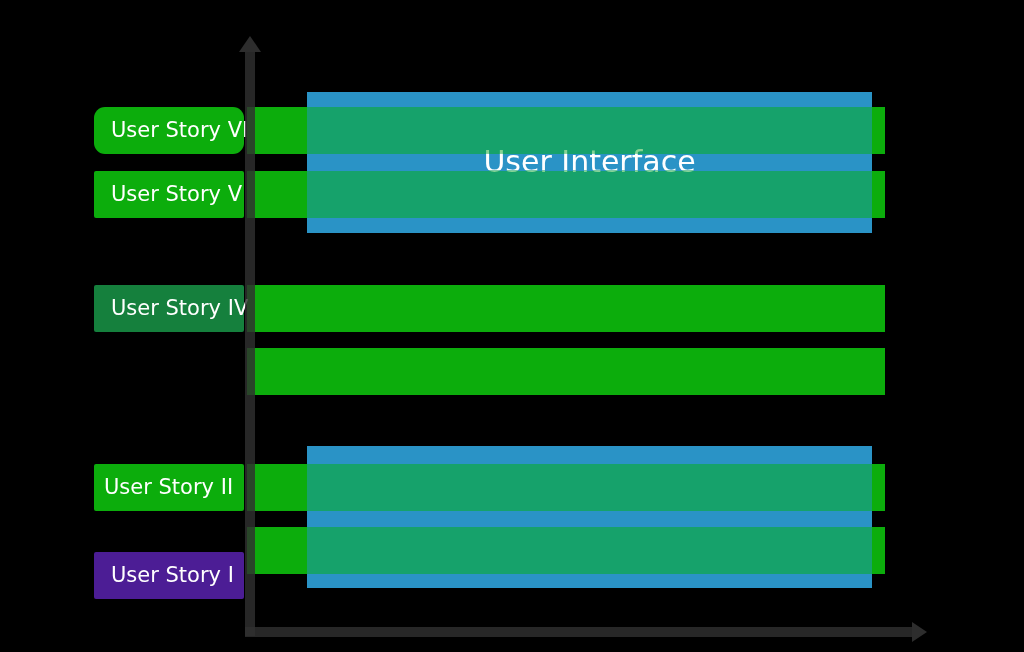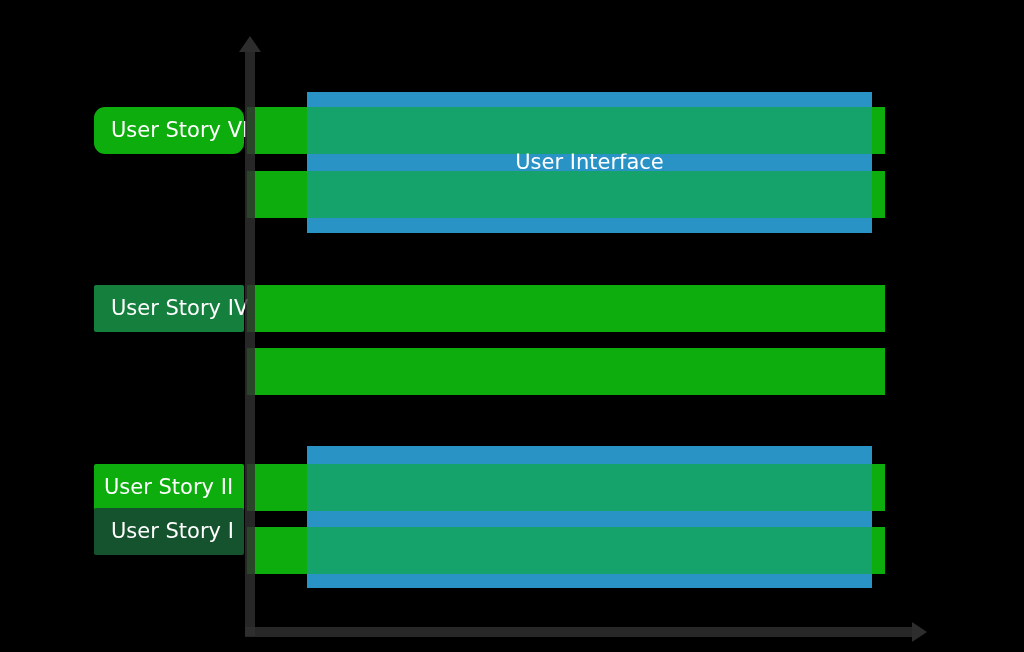--- a/index.html
+++ b/index.html
@@ -17,21 +17,21 @@
     font-size:21px;border-radius:2px;white-space:nowrap;
   }
   .story-bar{background:#0CAD0C;left:247px;width:638px;height:47px;}
   
   .layer-box{background:#2A93C6;left:307px;width:565px;height:141px;}
   .band{position:absolute;left:0;right:0;height:47px;background:#16A26B;}
   
   .layer-title{position:absolute;left:0;right:0;height:34px;}
   .lt{
     position:absolute;inset:0;text-align:center;
-    font-size:21px;line-height:34px;white-space:nowrap;
+    font-size:30px;line-height:34px;white-space:nowrap;
   }
   .lt-top{clip-path:inset(0 0 74% 0);color:#85D394;}
   .lt-mid{clip-path:inset(26% 0 26% 0);color:#fff;}
   .lt-bot{clip-path:inset(74% 0 0 0);color:#85D394;}
   
   .axis{background:rgba(47,47,47,0.82);}
   .yaxis-head{
     width:0;height:0;
     border-left:11px solid transparent;border-right:11px solid transparent;
     border-bottom:16px solid #2D2D2D;
@@ -48,23 +48,24 @@
 <div class="stage">
 
   <div class="abs story-bar" style="top: 107px; background: rgb(12, 173, 12);"></div>
   <div class="abs story-bar" style="top: 171px; background: rgb(12, 173, 12);"></div>
   <div class="abs story-bar" style="top: 285px; background: rgb(12, 173, 12);"></div>
   <div class="abs story-bar" style="top: 348px; background: rgb(12, 173, 12);"></div>
   <div class="abs story-bar" style="top: 464px; background: rgb(12, 173, 12);"></div>
   <div class="abs story-bar" style="top: 527px; background: rgb(12, 173, 12);"></div>
 
   <div class="abs story-label" style="left: 94px; top: 107px; background: rgb(12, 173, 12); color: rgb(255, 255, 255); border-radius: 11px;">User Story VI</div>
+  <div class="abs story-label" style="left: 94px; top: 171px; background: rgb(12, 173, 12); color: rgb(255, 255, 255);">User Story V</div>
   <div class="abs story-label" style="left: 94px; top: 285px; background: #15803d; color: rgb(255, 255, 255);">User Story IV</div>
   <div class="abs story-label" style="left: 94px; top: 464px; background: rgb(12, 173, 12); color: rgb(255, 255, 255); padding-left: 10px;">User Story II</div>
-  <div class="abs story-label" style="left: 94px; top: 508px; background: #14532d; color: rgb(255, 255, 255);">User Story I</div>
+  <div class="abs story-label" style="left: 94px; top: 552px; background: #4c1d95; color: rgb(255, 255, 255);">User Story I</div>
 
   <div class="abs layer-box" style="top: 92px; background: rgb(42, 147, 198);">
     <div class="band" style="top: 15px; background: rgb(22, 162, 107);"></div>
     <div class="band" style="top: 79px; background: rgb(22, 162, 107);"></div>
     <div class="layer-title" style="top:53px;">
       <span class="lt lt-top" style="color: rgb(133, 211, 148);">User Interface</span>
       <span class="lt lt-mid" style="color: rgb(255, 255, 255);">User Interface</span>
       <span class="lt lt-bot" style="color: rgb(133, 211, 148);">User Interface</span>
     </div>
   </div>

